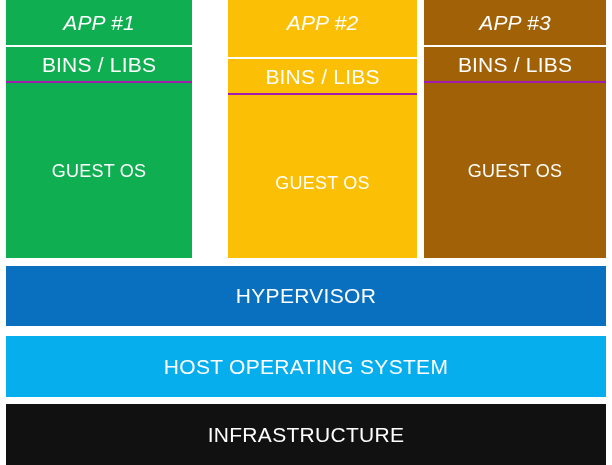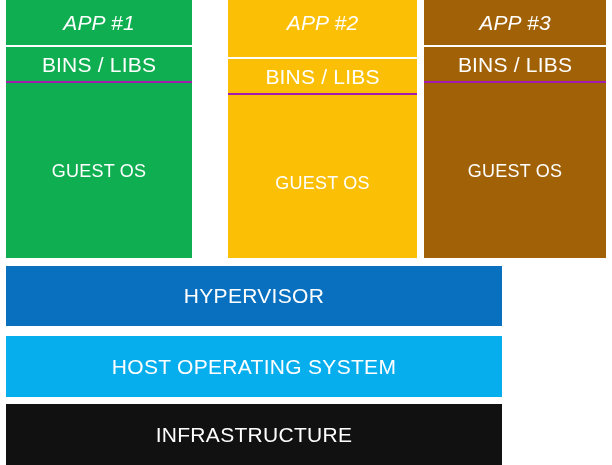--- a/index.html
+++ b/index.html
@@ -54,21 +54,21 @@
     border-bottom: 2px solid #a21caf;
   }
   .cell-guest {
     flex: 1 1 auto;
     font-size: 18px;
   }
 
   .bar {
     position: absolute;
     left: 6px;
-    width: 496px;
+    width: 600px;
     display: flex;
     align-items: center;
     justify-content: center;
     color: #ffffff;
     font-size: 21px;
     letter-spacing: 0.3px;
     box-sizing: border-box;
   }
   .bar-hypervisor {
     top: 266px;

